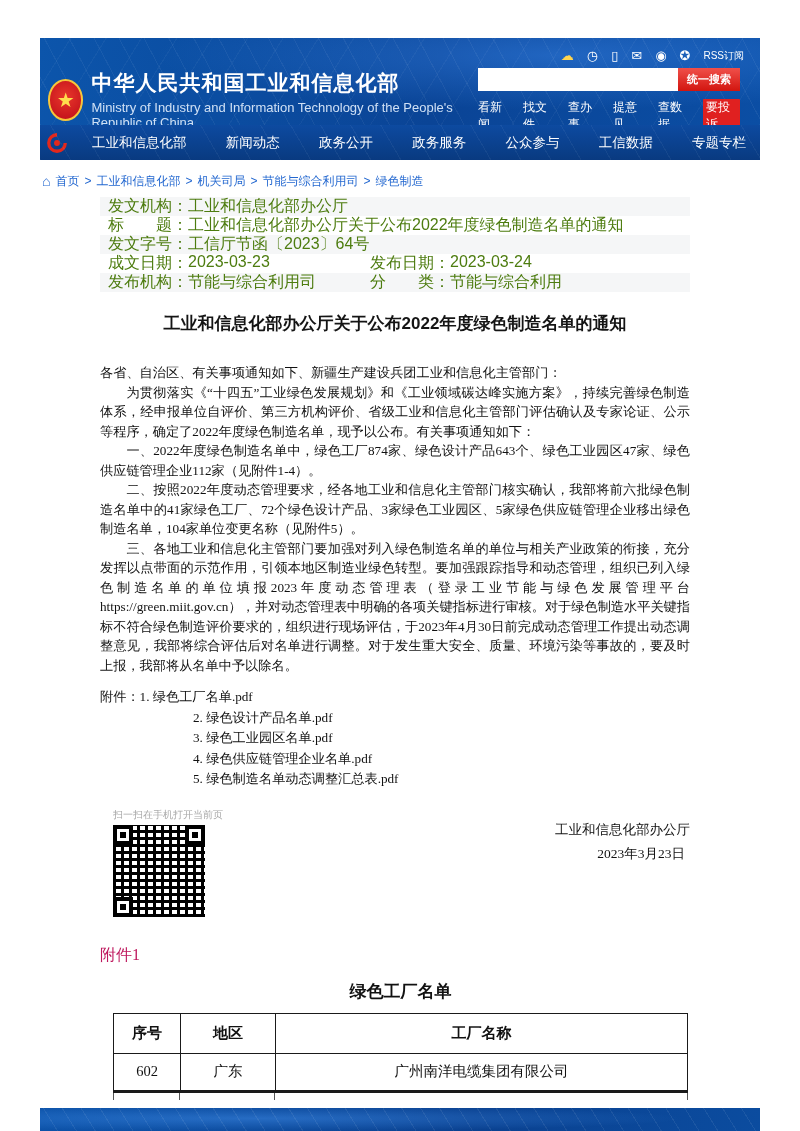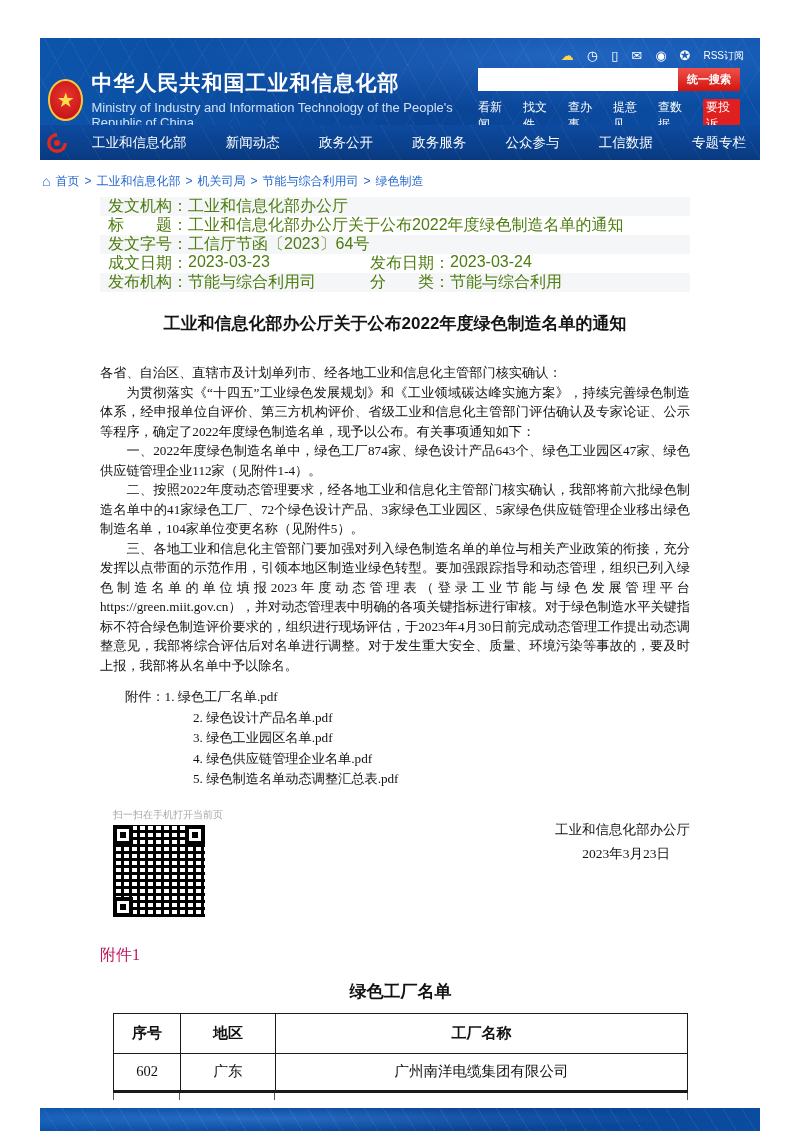--- a/index.html
+++ b/index.html
@@ -61,36 +61,36 @@
   .meta-cell2 { flex:1; display:flex; }
   .meta-label { white-space:pre; }
 
   .doc-title { margin-top:20px; text-align:center; font-size:17px; font-weight:bold; color:#141414; }
 
   .article { margin-top:28px; font-family:"Liberation Serif","DejaVu Serif",serif;
     font-size:13.2px; line-height:19.5px; color:#111; text-align:justify; }
   .article p.ind { text-indent:2em; }
 
   .atts { margin-top:12px; font-family:"Liberation Serif","DejaVu Serif",serif; font-size:13.2px; line-height:20.5px; color:#111; }
-  .att-first { margin-left:25px; }
+  .att-first { }
   .att-item { margin-left:93px; cursor:pointer; }
   .att-first .att-link { cursor:pointer; }
 
   .qr-sign { margin-top:18px; display:flex; }
   .qr-block { width:210px; margin-left:13px; }
   .qr-caption { font-size:10px; color:#a8a8a8; margin-bottom:3px; }
   .qr { position:relative; width:92px; height:92px; background:
       repeating-linear-gradient(0deg,#000 0 3px,transparent 3px 7px),
       repeating-linear-gradient(90deg,#000 0 3px,#fff 3px 8px); }
   .qr .f { position:absolute; width:20px; height:20px; border:4px solid #000; background:#fff; }
   .qr .f i { position:absolute; left:3px; top:3px; width:6px; height:6px; background:#000; display:block; }
   .qr .f1 { left:0; top:0; } .qr .f2 { right:0; top:0; } .qr .f3 { left:0; bottom:0; }
   .sign-block { flex:1; text-align:right; padding-top:10px;
     font-family:"Liberation Serif","DejaVu Serif",serif; font-size:13.5px; line-height:24px; color:#111; }
-  .sign-date { margin-right:20px; }
+  .sign-date { margin-right:5px; }
 
   .att1-label { margin-top:28px; font-family:"Liberation Serif","DejaVu Serif",serif; font-size:16px; color:#be185d; }
   .table-title { margin-top:14px; text-align:center; width:575px; margin-left:13px;
     font-family:"Liberation Serif","DejaVu Serif",serif; font-size:17px; font-weight:bold; color:#111; }
 
   table.green { margin:10px 0 0 13px; width:575px; border-collapse:collapse;
     font-family:"Liberation Serif","DejaVu Serif",serif; color:#111; border-bottom:3px solid #1a1a1a; }
   table.green th { border:1.5px solid #1a1a1a; height:40px; font-size:15px; font-weight:bold; }
   table.green td { border:1.5px solid #1a1a1a; height:38px; font-size:14.5px; text-align:center; }
   .col-no { width:67px; } .col-region { width:95px; }
@@ -212,21 +212,21 @@
         <div class="meta-cell2">
             <span class="meta-label">分　　类：</span>
             <span>节能与综合利用</span>
           </div>
       </div>
     </div>
 
     <div class="doc-title">工业和信息化部办公厅关于公布2022年度绿色制造名单的通知</div>
 
     <div class="article">
-      <p>各省、自治区、直辖市及计划单列市、经各地工业和信息化主管部门核实确认：</p>
+      <p>各省、自治区、有关事项通知如下、新疆生产建设兵团工业和信息化主管部门：</p>
       <p class="ind">为贯彻落实《“十四五”工业绿色发展规划》和《工业领域碳达峰实施方案》，持续完善绿色制造体系，经申报单位自评价、第三方机构评价、省级工业和信息化主管部门评估确认及专家论证、公示等程序，确定了2022年度绿色制造名单，现予以公布。有关事项通知如下：</p>
       <p class="ind">一、2022年度绿色制造名单中，绿色工厂874家、绿色设计产品643个、绿色工业园区47家、绿色供应链管理企业112家（见附件1-4）。</p>
       <p class="ind">二、按照2022年度动态管理要求，经各地工业和信息化主管部门核实确认，我部将前六批绿色制造名单中的41家绿色工厂、72个绿色设计产品、3家绿色工业园区、5家绿色供应链管理企业移出绿色制造名单，104家单位变更名称（见附件5）。</p>
       <p class="ind">三、各地工业和信息化主管部门要加强对列入绿色制造名单的单位与相关产业政策的衔接，充分发挥以点带面的示范作用，引领本地区制造业绿色转型。要加强跟踪指导和动态管理，组织已列入绿色制造名单的单位填报2023年度动态管理表（登录工业节能与绿色发展管理平台https://green.miit.gov.cn），并对动态管理表中明确的各项关键指标进行审核。对于绿色制造水平关键指标不符合绿色制造评价要求的，组织进行现场评估，于2023年4月30日前完成动态管理工作提出动态调整意见，我部将综合评估后对名单进行调整。对于发生重大安全、质量、环境污染等事故的，要及时上报，我部将从名单中予以除名。</p>
     </div>
 
     <div class="atts">
       <div class="att-first">
         <span>附件：</span><span class="att-link">1. 绿色工厂名单.pdf</span>
       </div>

